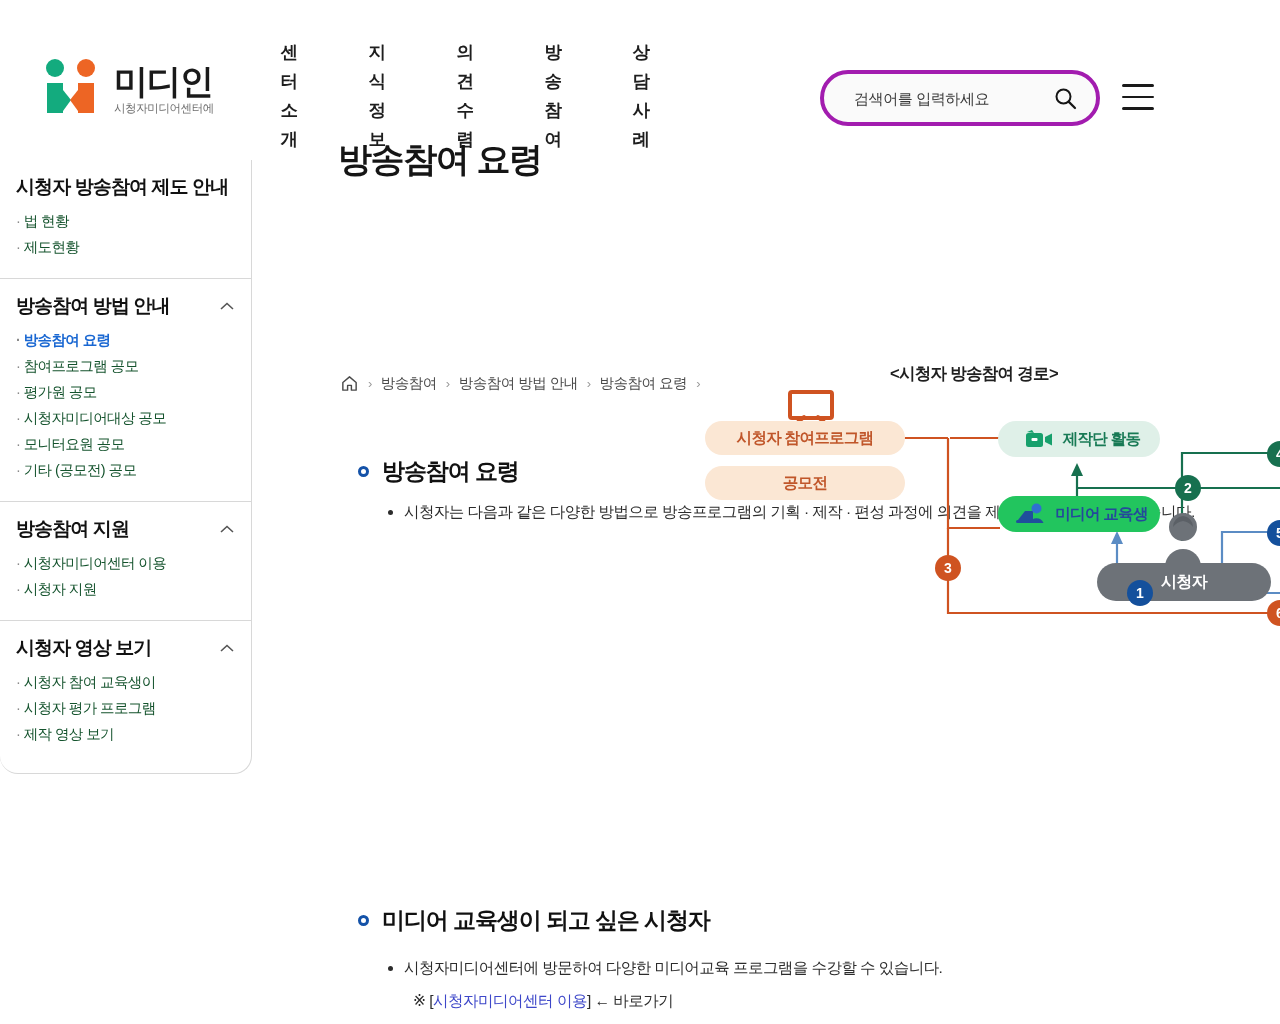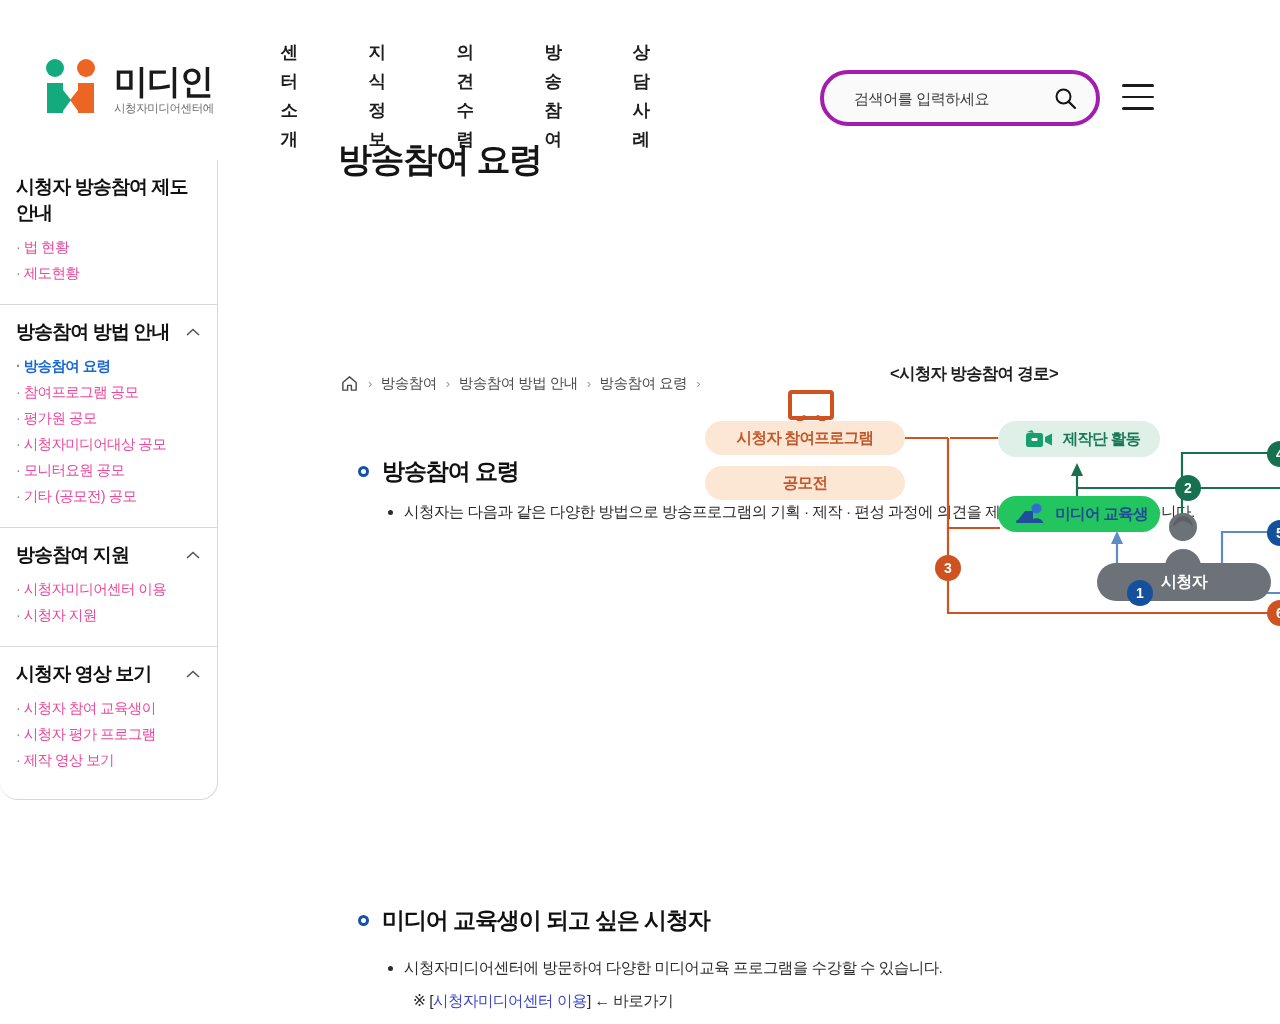--- a/index.html
+++ b/index.html
@@ -67,41 +67,41 @@
     display: flex; flex-direction: column; justify-content: space-between;
   }
   .hamburger i { display: block; height: 2.6px; background: #1a1a1a; border-radius: 2px; }
 
   
   .page { position: relative; width: 1280px; height: 864px; }
 
   
   .sidebar {
     position: absolute; left: 0; top: 0;
-    width: 218px;
+    width: 252px;
     background: #ffffff;
     border: 1px solid #d8d8d8;
     border-left: none;
     border-top: none;
     border-radius: 0 0 18px 18px;
     padding: 0;
     overflow: hidden;
   }
   .side-sec { border-bottom: 1px solid #d8d8d8; padding: 14px 16px 18px 16px; }
   .side-sec:last-child { border-bottom: none; padding-bottom: 26px; }
   .side-head {
     display: flex; align-items: center; justify-content: space-between;
     margin-bottom: 8px;
   }
   .side-title {
     font-size: 19px; font-weight: 700; color: #111; letter-spacing: -0.9px;
   }
   .chev { width: 16px; height: 10px; flex: none; }
   .side-link {
-    font-size: 14.5px; color: #ec4899; letter-spacing: -0.6px;
+    font-size: 14.5px; color: #14532d; letter-spacing: -0.6px;
     line-height: 26px; cursor: pointer; white-space: nowrap;
   }
   .side-link::before { content: "· "; color: #8a8a8a; }
   .side-link.active { color: #1967d2; font-weight: 700; }
 
   
   .main { position: absolute; left: 250px; top: 0; width: 1030px; height: 864px; }
 
   .page-title-clip {
     position: absolute; left: 88px; top: -22px;

